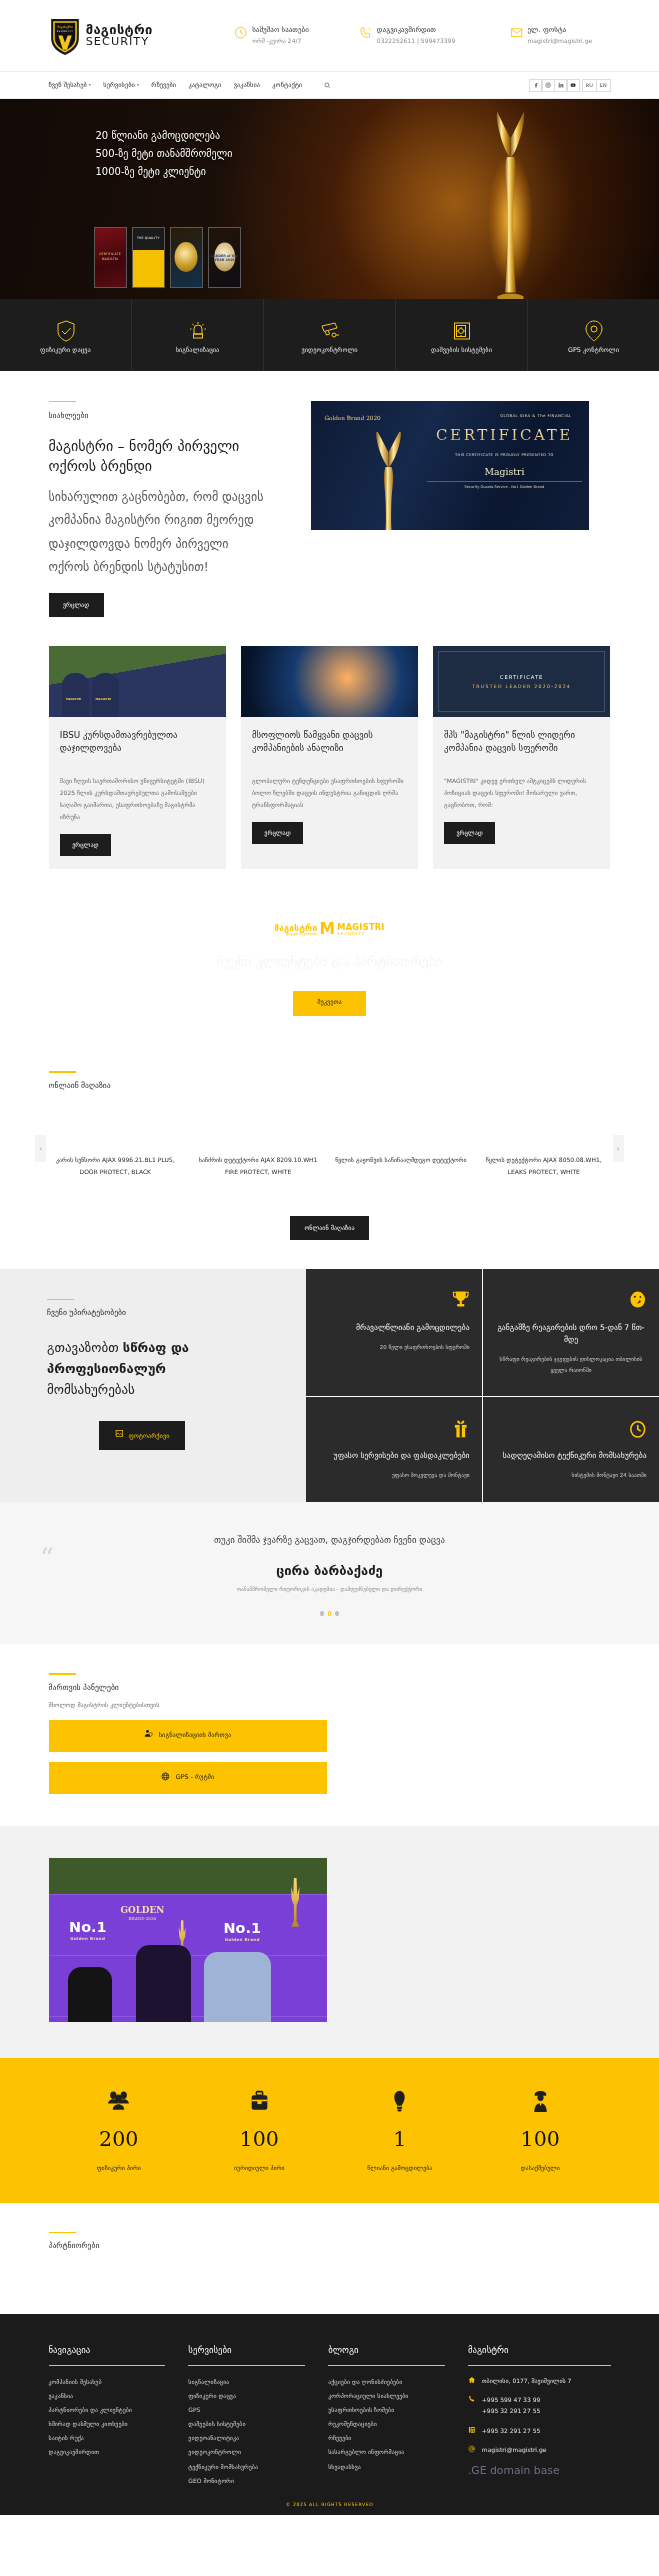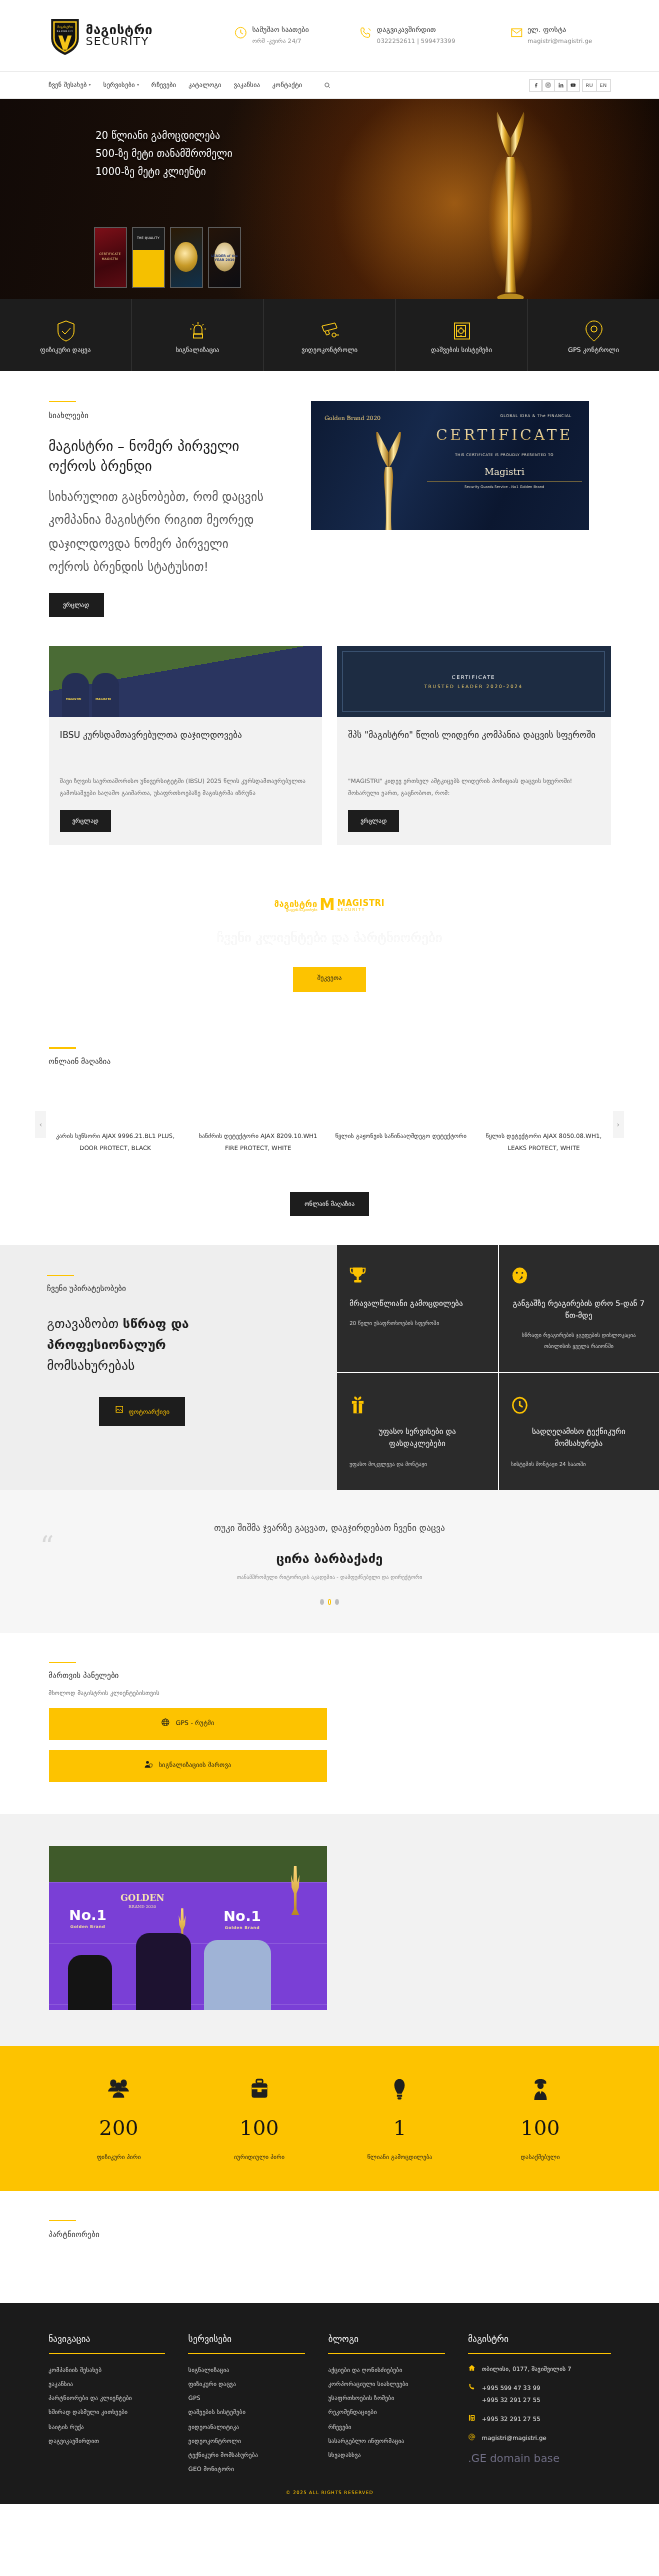--- a/index.html
+++ b/index.html
@@ -138,27 +138,27 @@
   .shoprow{display:flex;gap:9.3px;margin-top:62px;position:relative}
   .prod{flex:1;text-align:center}
   .prod .pimg{height:0;}
   .prod .pname{font-size:6px;color:#2b2b2b;line-height:2.05}
   .arrow{position:absolute;top:-18.5px;width:11.3px;height:27px;background:#f4f4f4;display:flex;align-items:center;justify-content:center;color:#9a9a9a;font-size:7.2px}
   .arrow.l{left:-13.4px}.arrow.r{right:-13.4px}
   .shop .ctr{text-align:center;margin-top:24px}
 
   
   .adv{display:flex;min-height:233px}
-  .adv-left{width:337px;background:#eeeeee;padding:30px 31px 0 47px}
+  .adv-left{width:306px;background:#eeeeee;padding:30px 31px 0 47px}
   .adv-left h2{font-size:13px;line-height:1.62;font-weight:400;margin-top:17.5px;max-width:155px}
   .adv-left h2 b{font-weight:700}
   .photo-btn{display:inline-flex;align-items:flex-end;gap:5.2px;background:#1d1d1d;color:#fdc300;font-size:6.4px;padding:7.7px 15.5px;margin-top:21.6px;margin-left:52px}
   .photo-btn svg{width:8.8px;height:8.8px}
   .adv-grid{flex:1;display:grid;grid-template-columns:1fr 1fr;gap:1px;background:#fff}
-  .tile{background:#2b2b2b;padding:20.6px 12.4px;text-align:center;color:#fff;display:flex;flex-direction:column;align-items:flex-start}
+  .tile{background:#2b2b2b;padding:20.6px 12.4px;text-align:center;color:#fff;display:flex;flex-direction:column;align-items:flex-end}
   .tile .ti{color:#fdc300;height:23px;display:flex;align-items:center}
   .tile .ti svg{width:17.5px;height:20.6px}
   .tile h4{font-size:7.7px;font-weight:400;line-height:1.6;margin-top:9.3px}
   .tile p{font-size:5.4px;color:#cfcfcf;line-height:1.95;margin-top:8.2px}
 
   
   .testi{background:#f6f6f6;padding:32px 0 28px;position:relative}
   .testi .q{position:absolute;left:40px;top:49px;font-size:27px;color:#d8d8d8;font-family:"DejaVu Serif",serif;line-height:.6}
   .testi .inner{text-align:center;max-width:392px;margin:0 auto}
   .testi .quote{font-size:8.8px;color:#3a3a3a;font-weight:400}
@@ -492,20 +492,28 @@
             <span class="t1">MAGISTRI</span>
             <span class="t2">MAGISTRI</span>
         </div>
         <div class="body">
           <h3>IBSU კურსდამთავრებულთა დაჯილდოვება</h3>
           <p>შავი ზღვის საერთაშორისო უნივერსიტეტში (IBSU) 2025 წლის კურსდამთავრებულთა გამოსაშვები საღამო გაიმართა, უსაფრთხოებაზე მაგისტრმა იზრუნა</p>
           <a class="btn-dark" href="#">ვრცლად</a>
         </div>
       </article>
       <article class="card">
+        <div class="ph ph-b"></div>
+        <div class="body">
+          <h3>მსოფლიოს წამყვანი დაცვის კომპანიების ანალიზი</h3>
+          <p>გლობალური ტენდენციები უსაფრთხოების სფეროში ბოლო წლებში დაცვის ინდუსტრია განიცდის ღრმა ტრანსფორმაციას</p>
+          <a class="btn-dark" href="#">ვრცლად</a>
+        </div>
+      </article>
+      <article class="card">
         <div class="ph ph-c">
           <div class="cert-mini">
             <span class="cm1">CERTIFICATE</span>
             <span class="cm2">TRUSTED LEADER 2020-2024</span>
           </div>
         </div>
         <div class="body">
           <h3>შპს "მაგისტრი" წლის ლიდერი კომპანია დაცვის სფეროში</h3>
           <p>"MAGISTRI" კიდევ ერთხელ ამტკიცებს ლიდერის პოზიციას დაცვის სფეროში! მოხარული ვართ, გაცნობოთ, რომ:</p>
           <a class="btn-dark" href="#">ვრცლად</a>
@@ -640,34 +648,34 @@
 </section>
 
 <section class="panels">
   <div class="wrap">
     <div class="kicker">
       <div class="bar"></div>
       <div class="txt">მართვის პანელები</div>
     </div>
     <div class="sub">მხოლოდ მაგისტრის კლიენტებისთვის</div>
     <a class="pbtn" href="#">
+      <span><svg viewBox="0 0 24 24" fill="currentColor">
+            <circle cx="9.5" cy="6.5" r="4"></circle>
+            <path d="M2 21c0-4.4 3.4-7.5 7.5-7.5S17 16.6 17 21z"></path>
+            <path d="M18.5 10l4 1.6v3.4c0 3-2 4.6-4 5.4-2-.8-4-2.4-4-5.4v-3.4z" stroke="currentColor" stroke-width="1.4" fill="none"></path>
+          </svg></span>
+      <span>სიგნალიზაციის მართვა</span>
+    </a>
+    <a class="pbtn" href="#">
       <span><svg viewBox="0 0 24 24" fill="none" stroke="currentColor" stroke-width="1.8">
             <circle cx="12" cy="12" r="9.5"></circle>
             <ellipse cx="12" cy="12" rx="4.2" ry="9.5"></ellipse>
             <path d="M2.6 9h18.8M2.6 15h18.8"></path>
           </svg></span>
       <span>GPS - რუტმი</span>
-    </a>
-    <a class="pbtn" href="#">
-      <span><svg viewBox="0 0 24 24" fill="currentColor">
-            <circle cx="9.5" cy="6.5" r="4"></circle>
-            <path d="M2 21c0-4.4 3.4-7.5 7.5-7.5S17 16.6 17 21z"></path>
-            <path d="M18.5 10l4 1.6v3.4c0 3-2 4.6-4 5.4-2-.8-4-2.4-4-5.4v-3.4z" stroke="currentColor" stroke-width="1.4" fill="none"></path>
-          </svg></span>
-      <span>სიგნალიზაციის მართვა</span>
     </a>
   </div>
 </section>
 
 <section class="anniv">
   <div class="wrap">
     <div class="row">
       <div class="vid">
         <div class="wallgrid"></div>
         <div class="no1" style="left:20.6px;top:62px"><b>No.1</b><span>Golden Brand</span></div>

